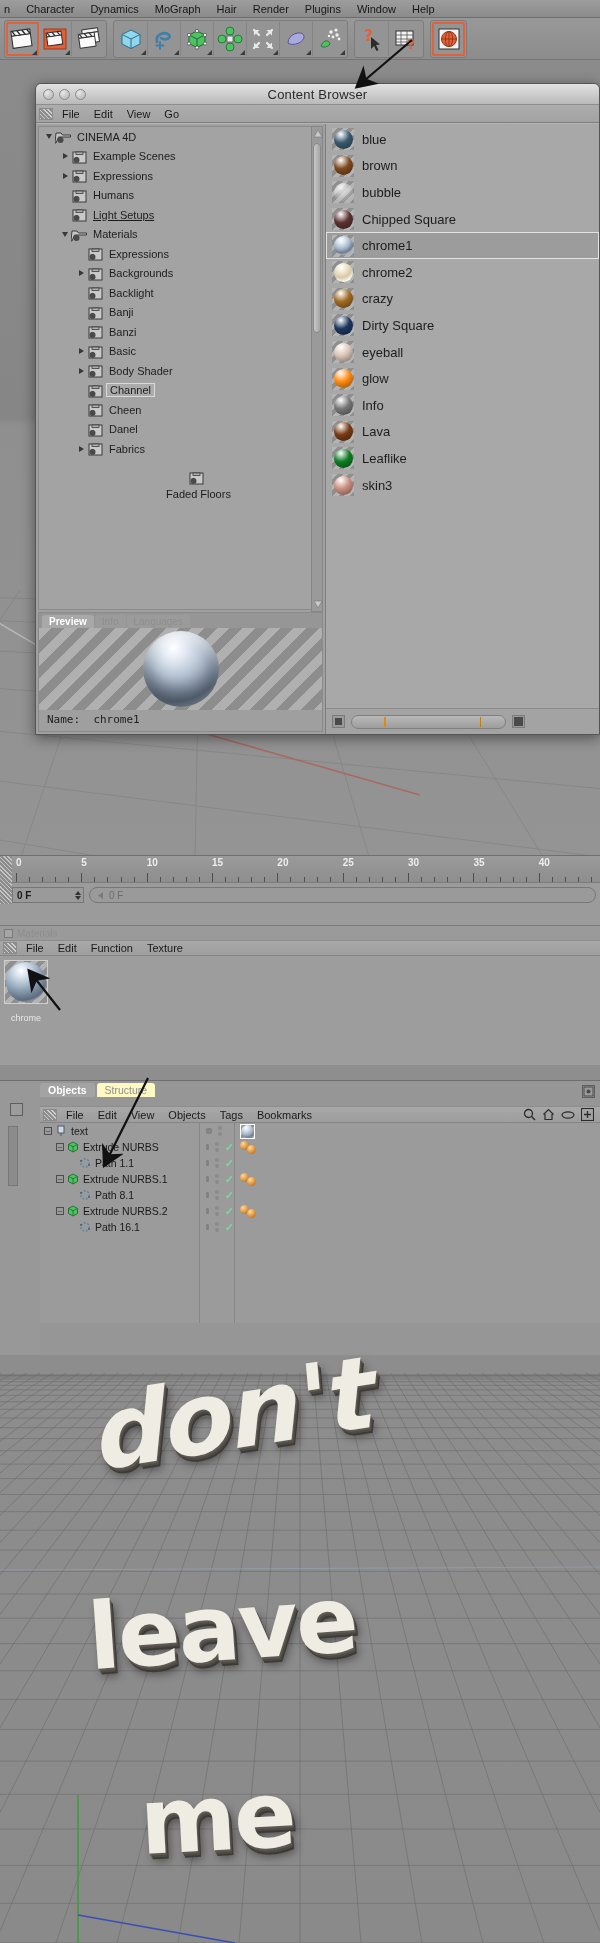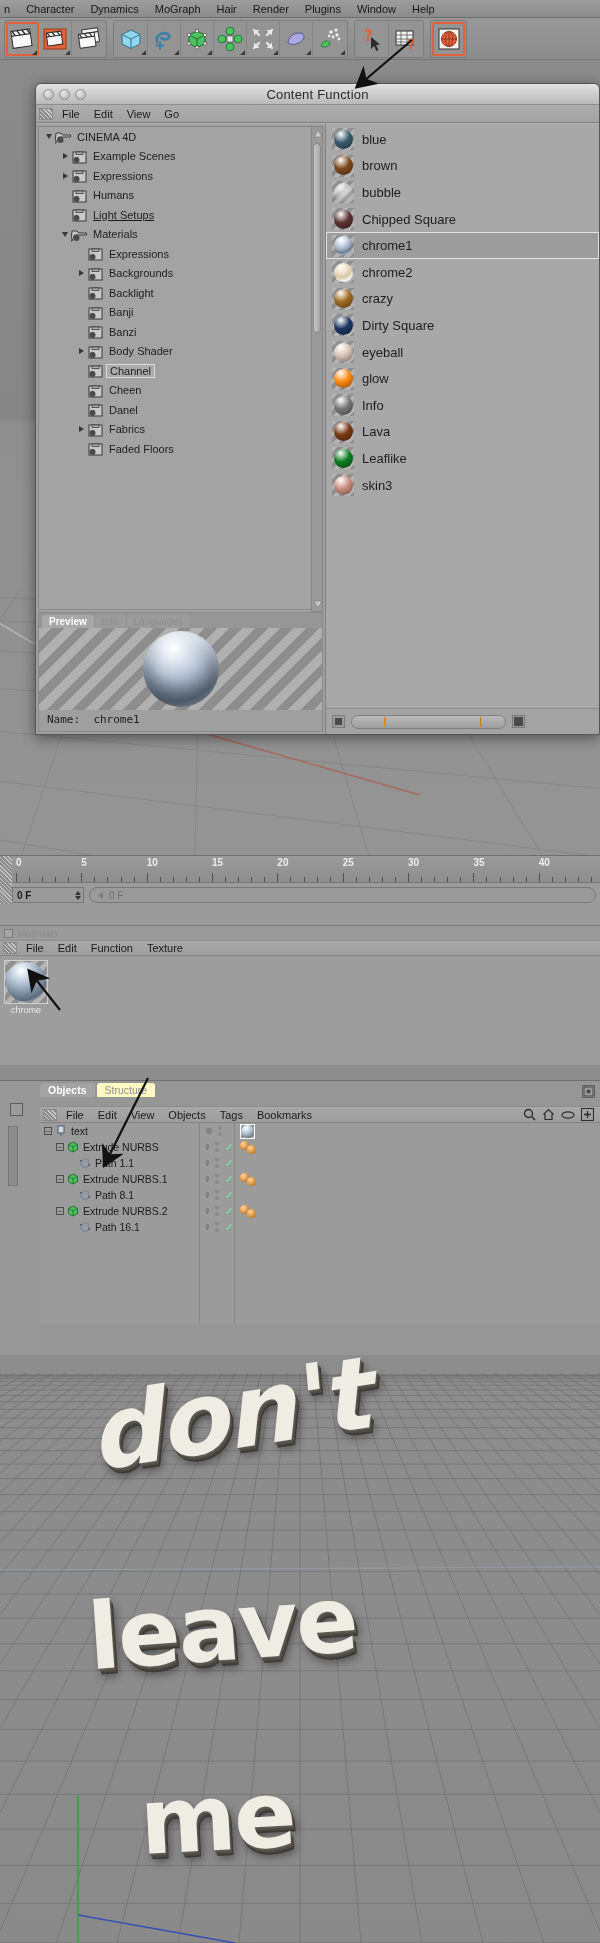--- a/index.html
+++ b/index.html
@@ -156,21 +156,21 @@
   .mmenu{ height:16px; background:linear-gradient(#a8a8a8,#9e9e9e); display:flex; align-items:center;
      border-bottom:1px solid #848484; border-top:1px solid #8d8d8d;}
   .mmenu .mi{ padding:0 7px; font-size:11px;}
   .matarea{ position:relative; height:108px; background:#9d9d9d; padding:4px;}
   .matchip{ width:44px;height:56px; position:relative;}
   .matchip .sw{ width:44px;height:44px;
      background:repeating-linear-gradient(135deg,#b4b4b4 0 5px,#8f8f8f 5px 10px);
      display:flex;align-items:center;justify-content:center; outline:1px solid #cfcfcf; outline-offset:-1px;}
   .matchip .sw .b{ width:40px;height:40px;border-radius:50%;
      background:radial-gradient(circle at 38% 22%, #ffffff 0%, #e3ebf4 12%, #aabbcd 36%, #76879a 60%, #5d6c7d 74%, #c6d0db 88%, #8e9aa8 100%);}
-  .matchip .nm{ font-size:9px; color:#e8e8e8; text-align:center; margin-top:1px;}
+  .matchip .nm{ font-size:9px; color:#e8e8e8; text-align:center; margin-top:9px;}
 
   
   .objpanel{ position:absolute; left:0; top:1080px; width:600px; height:275px; background:#969696;
      border-top:1px solid #6f6f6f;}
   .objtop{ height:25px; position:relative;}
   .omini{ position:absolute; right:5px; top:4px; width:13px;height:13px;border:1px solid #5f5f5f;background:#9a9a9a;}
   .otabs{ margin-left:40px; height:16px; display:flex; align-items:flex-end; gap:2px;}
   .otab{ font-size:10.5px; padding:1px 8px; background:#fef9c3; color:#8f8f8f; border-radius:3px 3px 0 0;}
   .otab.active{ background:#a3a3a3; color:#fff; font-weight:bold;}
   .omenu{ margin-left:40px; height:17px; background:linear-gradient(#a8a8a8,#9d9d9d);
@@ -402,21 +402,21 @@
     </svg>
   </div>
 
   <div class="cb">
     <div class="cb-title">
       <div class="cb-dots">
         <div class="dot"></div>
         <div class="dot"></div>
         <div class="dot"></div>
       </div>
-      <div class="cb-title-text">Content Function</div>
+      <div class="cb-title-text">Content Browser</div>
     </div>
 
     <div class="cb-menu" id="cbmenu">
       <div class="gripper"></div>
     <div class="mi">File</div>
         <div class="mi">Edit</div>
         <div class="mi">View</div>
         <div class="mi">Go</div>
       </div>
 
@@ -545,65 +545,77 @@
             <div class="trow" style="padding-left: 36px;">
               <div class="tw">
                 <div class="twist"></div>
               </div>
               <div class="folder"><svg viewBox="0 0 17 14" width="17" height="14">
                   <rect x="2" y="2" width="13" height="11" fill="#c9c9c9" stroke="#3a3a3a" stroke-width="1"></rect>
                   <rect x="5" y="2" width="7" height="2.5" fill="#b0b0b0" stroke="#3a3a3a" stroke-width=".8"></rect>
                   <circle cx="5.5" cy="10" r="3" fill="#4a4a4a"></circle>
                   <rect x="4.2" y="7.4" width="2.6" height="2.8" rx="1.3" fill="none" stroke="#4a4a4a" stroke-width="1"></rect>
                 </svg></div>
-              <div class="tlabel">Body Shader</div>
-            </div>
-            <div class="trow" style="padding-left: 36px;">
-              <div class="tw"></div>
-              <div class="folder"><svg viewBox="0 0 17 14" width="17" height="14">
-                  <rect x="2" y="2" width="13" height="11" fill="#c9c9c9" stroke="#3a3a3a" stroke-width="1"></rect>
-                  <rect x="5" y="2" width="7" height="2.5" fill="#b0b0b0" stroke="#3a3a3a" stroke-width=".8"></rect>
-                  <circle cx="5.5" cy="10" r="3" fill="#4a4a4a"></circle>
-                  <rect x="4.2" y="7.4" width="2.6" height="2.8" rx="1.3" fill="none" stroke="#4a4a4a" stroke-width="1"></rect>
-                </svg></div>
-              <div class="tlabel boxed">Channel</div>
-            </div>
-            <div class="trow" style="padding-left: 36px;">
-              <div class="tw"></div>
-              <div class="folder"><svg viewBox="0 0 17 14" width="17" height="14">
-                  <rect x="2" y="2" width="13" height="11" fill="#c9c9c9" stroke="#3a3a3a" stroke-width="1"></rect>
-                  <rect x="5" y="2" width="7" height="2.5" fill="#b0b0b0" stroke="#3a3a3a" stroke-width=".8"></rect>
-                  <circle cx="5.5" cy="10" r="3" fill="#4a4a4a"></circle>
-                  <rect x="4.2" y="7.4" width="2.6" height="2.8" rx="1.3" fill="none" stroke="#4a4a4a" stroke-width="1"></rect>
-                </svg></div>
-              <div class="tlabel">Cheen</div>
-            </div>
-            <div class="trow" style="padding-left: 36px;">
-              <div class="tw"></div>
-              <div class="folder"><svg viewBox="0 0 17 14" width="17" height="14">
-                  <rect x="2" y="2" width="13" height="11" fill="#c9c9c9" stroke="#3a3a3a" stroke-width="1"></rect>
-                  <rect x="5" y="2" width="7" height="2.5" fill="#b0b0b0" stroke="#3a3a3a" stroke-width=".8"></rect>
-                  <circle cx="5.5" cy="10" r="3" fill="#4a4a4a"></circle>
-                  <rect x="4.2" y="7.4" width="2.6" height="2.8" rx="1.3" fill="none" stroke="#4a4a4a" stroke-width="1"></rect>
-                </svg></div>
-              <div class="tlabel">Danel</div>
+              <div class="tlabel">Basic</div>
             </div>
             <div class="trow" style="padding-left: 36px;">
               <div class="tw">
                 <div class="twist"></div>
               </div>
               <div class="folder"><svg viewBox="0 0 17 14" width="17" height="14">
                   <rect x="2" y="2" width="13" height="11" fill="#c9c9c9" stroke="#3a3a3a" stroke-width="1"></rect>
                   <rect x="5" y="2" width="7" height="2.5" fill="#b0b0b0" stroke="#3a3a3a" stroke-width=".8"></rect>
                   <circle cx="5.5" cy="10" r="3" fill="#4a4a4a"></circle>
                   <rect x="4.2" y="7.4" width="2.6" height="2.8" rx="1.3" fill="none" stroke="#4a4a4a" stroke-width="1"></rect>
                 </svg></div>
+              <div class="tlabel">Body Shader</div>
+            </div>
+            <div class="trow" style="padding-left: 36px;">
+              <div class="tw"></div>
+              <div class="folder"><svg viewBox="0 0 17 14" width="17" height="14">
+                  <rect x="2" y="2" width="13" height="11" fill="#c9c9c9" stroke="#3a3a3a" stroke-width="1"></rect>
+                  <rect x="5" y="2" width="7" height="2.5" fill="#b0b0b0" stroke="#3a3a3a" stroke-width=".8"></rect>
+                  <circle cx="5.5" cy="10" r="3" fill="#4a4a4a"></circle>
+                  <rect x="4.2" y="7.4" width="2.6" height="2.8" rx="1.3" fill="none" stroke="#4a4a4a" stroke-width="1"></rect>
+                </svg></div>
+              <div class="tlabel boxed">Channel</div>
+            </div>
+            <div class="trow" style="padding-left: 36px;">
+              <div class="tw"></div>
+              <div class="folder"><svg viewBox="0 0 17 14" width="17" height="14">
+                  <rect x="2" y="2" width="13" height="11" fill="#c9c9c9" stroke="#3a3a3a" stroke-width="1"></rect>
+                  <rect x="5" y="2" width="7" height="2.5" fill="#b0b0b0" stroke="#3a3a3a" stroke-width=".8"></rect>
+                  <circle cx="5.5" cy="10" r="3" fill="#4a4a4a"></circle>
+                  <rect x="4.2" y="7.4" width="2.6" height="2.8" rx="1.3" fill="none" stroke="#4a4a4a" stroke-width="1"></rect>
+                </svg></div>
+              <div class="tlabel">Cheen</div>
+            </div>
+            <div class="trow" style="padding-left: 36px;">
+              <div class="tw"></div>
+              <div class="folder"><svg viewBox="0 0 17 14" width="17" height="14">
+                  <rect x="2" y="2" width="13" height="11" fill="#c9c9c9" stroke="#3a3a3a" stroke-width="1"></rect>
+                  <rect x="5" y="2" width="7" height="2.5" fill="#b0b0b0" stroke="#3a3a3a" stroke-width=".8"></rect>
+                  <circle cx="5.5" cy="10" r="3" fill="#4a4a4a"></circle>
+                  <rect x="4.2" y="7.4" width="2.6" height="2.8" rx="1.3" fill="none" stroke="#4a4a4a" stroke-width="1"></rect>
+                </svg></div>
+              <div class="tlabel">Danel</div>
+            </div>
+            <div class="trow" style="padding-left: 36px;">
+              <div class="tw">
+                <div class="twist"></div>
+              </div>
+              <div class="folder"><svg viewBox="0 0 17 14" width="17" height="14">
+                  <rect x="2" y="2" width="13" height="11" fill="#c9c9c9" stroke="#3a3a3a" stroke-width="1"></rect>
+                  <rect x="5" y="2" width="7" height="2.5" fill="#b0b0b0" stroke="#3a3a3a" stroke-width=".8"></rect>
+                  <circle cx="5.5" cy="10" r="3" fill="#4a4a4a"></circle>
+                  <rect x="4.2" y="7.4" width="2.6" height="2.8" rx="1.3" fill="none" stroke="#4a4a4a" stroke-width="1"></rect>
+                </svg></div>
               <div class="tlabel">Fabrics</div>
             </div>
-            <div class="trow" style="padding-left: 36px;">
+            <div class="trow" style="padding-left: 36px; flex-direction: column;">
               <div class="tw"></div>
               <div class="folder"><svg viewBox="0 0 17 14" width="17" height="14">
                   <rect x="2" y="2" width="13" height="11" fill="#c9c9c9" stroke="#3a3a3a" stroke-width="1"></rect>
                   <rect x="5" y="2" width="7" height="2.5" fill="#b0b0b0" stroke="#3a3a3a" stroke-width=".8"></rect>
                   <circle cx="5.5" cy="10" r="3" fill="#4a4a4a"></circle>
                   <rect x="4.2" y="7.4" width="2.6" height="2.8" rx="1.3" fill="none" stroke="#4a4a4a" stroke-width="1"></rect>
                 </svg></div>
               <div class="tlabel">Faded Floors</div>
             </div>
           </div>

